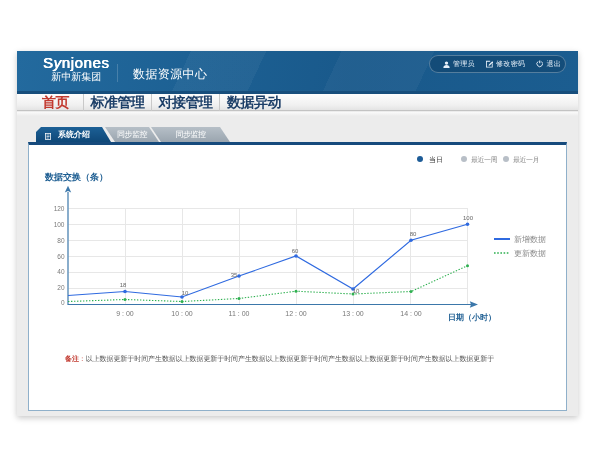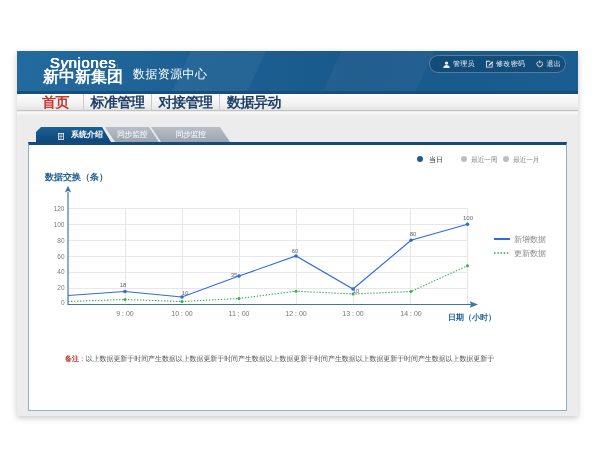--- a/index.html
+++ b/index.html
@@ -7,34 +7,34 @@
 .canvas{position:relative;width:500px;height:450px;background:#fff}
 .page{position:absolute;left:17px;top:51px;width:561px;height:365px;background:#ececec;box-shadow:0 2px 6px rgba(0,0,0,.22)}
 
 .header{position:absolute;left:0;top:0;width:561px;height:43px;
  background:linear-gradient(100deg,#236a9e 0%,#1d6194 30%,#19598b 60%,#1b5d90 100%);
  border-bottom:3px solid #174e7c;}
 .header:before{content:"";position:absolute;inset:0;
  background:linear-gradient(115deg,rgba(255,255,255,0) 30%,rgba(255,255,255,.045) 30%,rgba(255,255,255,.045) 43%,rgba(255,255,255,0) 43%,rgba(255,255,255,0) 56%,rgba(255,255,255,.04) 56%,rgba(255,255,255,.04) 72%,rgba(255,255,255,0) 72%);}
 .logo{position:absolute;left:26px;top:5px;color:#fff;text-align:center}
 .logo .en{font-size:15px;font-weight:normal;letter-spacing:0.6px;text-shadow:0.45px 0 0 #fff,-0.2px 0 0 #fff;line-height:14px}
-.logo .cn{font-size:16px;font-weight:bold;letter-spacing:0;line-height:14px}
+.logo .cn{font-size:10px;font-weight:normal;letter-spacing:0;line-height:14px}
 .hsep{position:absolute;left:100px;top:13px;width:1px;height:18px;background:rgba(255,255,255,.18)}
 .htitle{position:absolute;left:116px;top:15px;color:#fff;font-size:12px;font-weight:normal;letter-spacing:0.4px}
 .userbar{position:absolute;left:412px;top:4px;width:137px;height:18px;background:rgba(10,48,84,.35);border:1px solid rgba(255,255,255,.28);border-radius:9px;color:#e8f1fa;font-size:7px;letter-spacing:0.3px;display:flex;align-items:center;justify-content:space-between;padding:0 4px 0 13px}
 .userbar span{display:flex;align-items:center;gap:3px;white-space:nowrap}
 
 .nav{position:absolute;left:0;top:43px;width:561px;height:17px;background:linear-gradient(#fdfdfd,#f0f0f0 70%,#e4e4e4);border-bottom:1px solid #c3c3c3;display:flex;padding-left:11px}
 .nav:after{content:"";position:absolute;left:0;top:18px;width:561px;height:4px;background:linear-gradient(#fafafa,rgba(236,236,236,0))}
 .nav a{display:block;height:17px;line-height:17px;text-align:center;font-size:14px;letter-spacing:-0.5px;font-weight:bold;color:#1d3f68;border-right:1px solid #c9c9c9;text-decoration:none}
 .nav a.n1{width:56px;color:#c23a30}
 .nav a.nn{width:68px}
 .nav a.last{border-right:none}
 .tab{position:absolute;top:0;height:15px;color:#fff;font-size:8px;letter-spacing:-0.5px;line-height:15px;text-align:center}
-.tab1{left:19px;width:75px;background:linear-gradient(#1c6096,#0f4878);clip-path:polygon(0 100%,0 5px,5px 0,calc(100% - 9px) 0,100% 100%);font-weight:bold;text-align:left;padding-left:22px;letter-spacing:0}
+.tab1{left:19px;width:75px;background:linear-gradient(#1c6096,#0f4878);clip-path:polygon(0 100%,0 5px,5px 0,calc(100% - 9px) 0,100% 100%);font-weight:bold;text-align:left;padding-left:9px;letter-spacing:0}
 .tab1 svg{vertical-align:-2.5px;margin-right:7px}
 .tab2{left:88px;width:54px;background:linear-gradient(#b6bfc7,#9aa5af);clip-path:polygon(0 0,calc(100% - 10px) 0,100% 100%,10px 100%)}
 .tab3{left:134px;width:79px;background:linear-gradient(#b6bfc7,#9aa5af);clip-path:polygon(0 0,calc(100% - 10px) 0,100% 100%,10px 100%)}
 
 .panel{position:absolute;left:11px;top:91px;width:539px;height:269px;background:#fff;border:1px solid #8fb0ca;border-top:3px solid #164a7c}
 
 .chartsvg{position:absolute;left:0;top:0}
 .remark{position:absolute;left:48px;top:303px;font-size:7px;letter-spacing:-0.08px;color:#555}
 
 </style>

